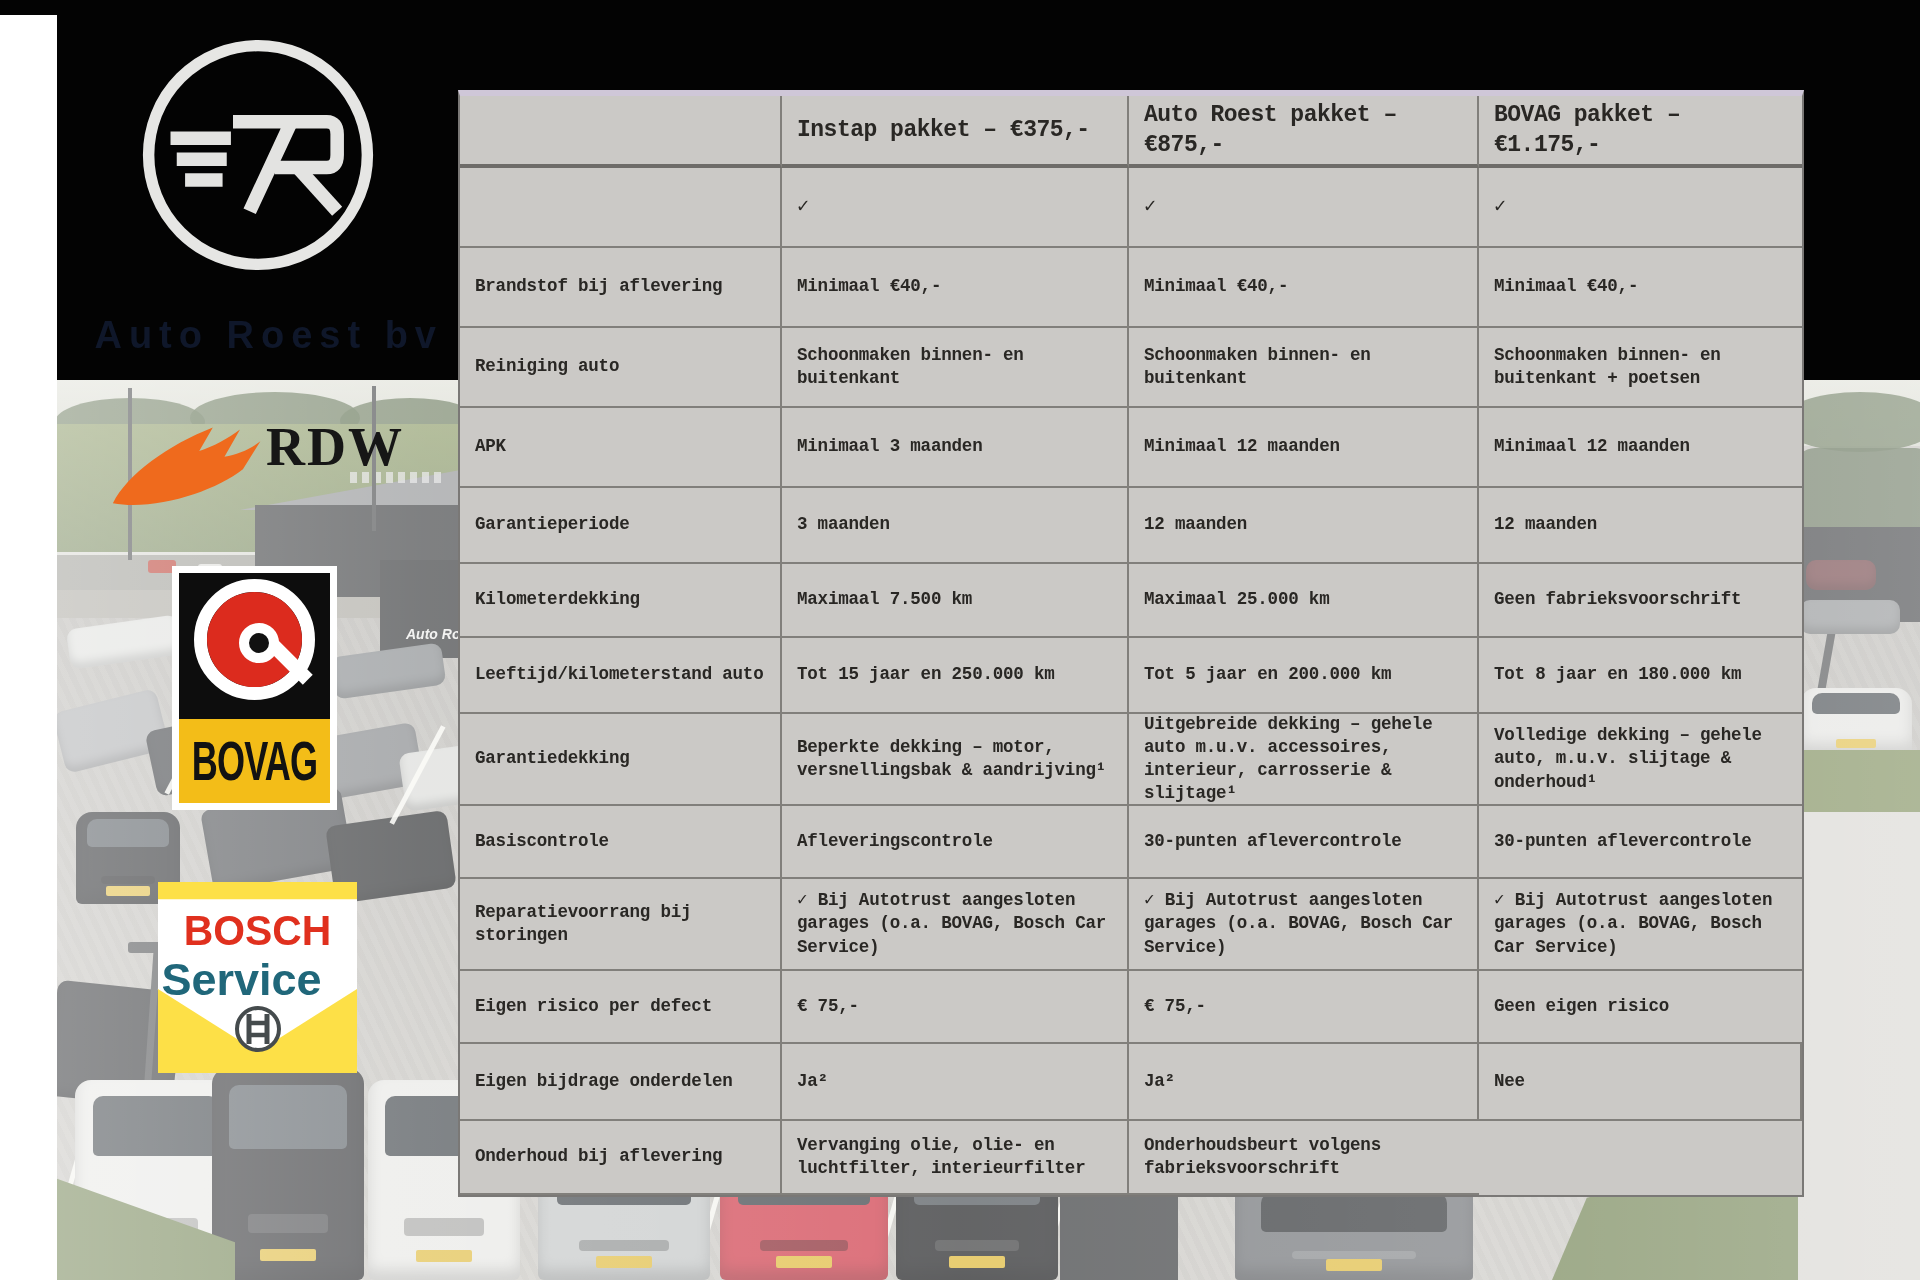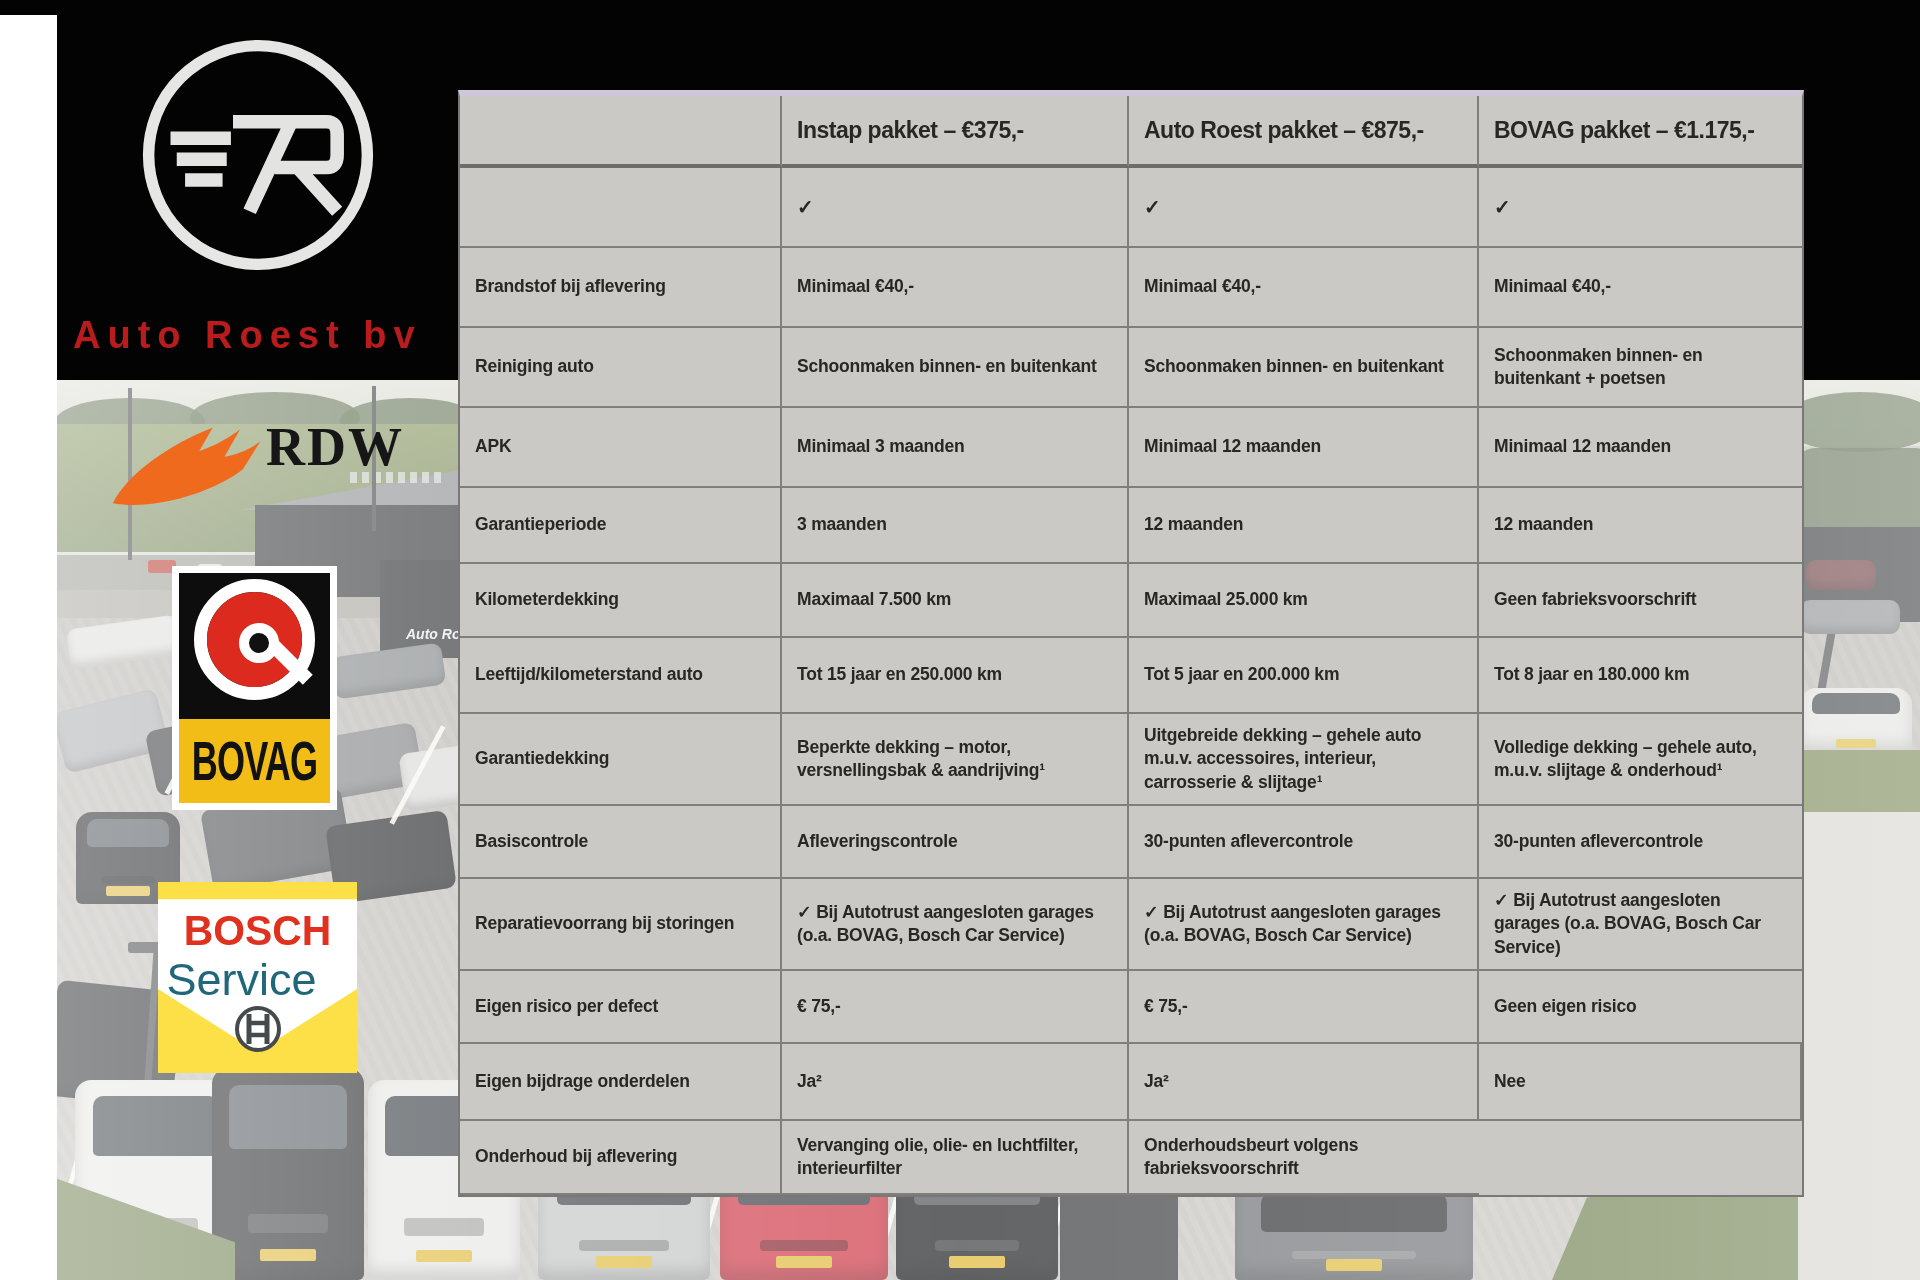--- a/index.html
+++ b/index.html
@@ -31,21 +31,21 @@
   .grass{background:#6f8150;}
   .haze{left:0;top:374px;width:1920px;height:906px;
     background:linear-gradient(90deg,rgba(255,255,255,.50) 0%,rgba(255,255,255,.36) 22%,rgba(255,255,255,.28) 50%,rgba(255,255,255,.34) 82%,rgba(255,255,255,.42) 100%);}
 
   
   .black-band{left:0;top:0;width:1920px;height:380px;background:#030303;z-index:1;}
   .white-edge{left:0;top:15px;width:57px;height:1265px;background:#ffffff;z-index:2;}
 
   
   .brand{z-index:3;}
-  .brand-name{left:73px;top:314px;width:370px;text-align:left;color:#b91c1c;
+  .brand-name{left:73px;top:314px;width:370px;text-align:right;color:#0f172a;
     font-size:38px;font-weight:700;letter-spacing:7px;z-index:3;}
 
   
   .rdw-text{left:266px;top:416px;font-family:"Liberation Serif",serif;font-weight:700;
     font-size:54px;letter-spacing:2px;color:#161616;z-index:3;}
 
   
   .bovag{left:172px;top:566px;width:151px;height:230px;background:#fff;padding:7px;z-index:3;}
   .bovag-top{position:relative;width:151px;height:146px;background:#0d0d0d;overflow:hidden;}
   .bovag-ring{position:absolute;left:15px;top:6px;width:95px;height:95px;border:13px solid #fff;border-radius:50%;}
@@ -54,25 +54,25 @@
   .bovag-donut{position:absolute;left:60px;top:50px;width:20px;height:20px;border:10px solid #fff;background:#111;border-radius:50%;}
   .bovag-band{width:151px;height:84px;background:#f3bd18;display:flex;align-items:center;justify-content:center;}
   .bovag-band span{font-size:44px;font-weight:700;color:#121212;transform:scale(.82,1.25);letter-spacing:-1px;}
 
   
   .bosch{left:158px;top:882px;width:199px;height:191px;background:#fde047;z-index:3;overflow:hidden;}
   .bosch-shield{position:absolute;inset:0;background:#fff;clip-path:polygon(0 9%,100% 9%,100% 56%,50% 89%,0 56%);}
   .bosch-line1{position:absolute;left:0;top:24px;width:199px;text-align:center;color:#e0301e;
     font-size:43px;font-weight:700;transform:scaleX(.95);}
   .bosch-line2{position:absolute;left:0;top:72px;width:167px;text-align:center;color:#20677a;
-    font-size:45px;font-weight:400;}
+    font-size:45px;font-weight:700;}
   .bosch-sym{position:absolute;left:75px;top:122px;}
 
   
-  .tblwrap{left:458px;top:90px;z-index:3;}
+  .tblwrap{left:458px;top:90px;z-index:3;font-family:Liberation Mono, monospace;}
   .tbl{display:grid;grid-template-columns:322px 347px 350px 323px;
        grid-template-rows:72px 80px 80px 80px 80px 76px 74px 76px 92px 73px 92px 73px 77px 74px;
        border:2px solid #7a7876;border-top:6px solid #cfc7d8;background:#cbc9c6;}
   .tbl>div{background:#cbc9c6;border-right:2px solid #817f7b;border-bottom:2px solid #817f7b;
        padding:8px 15px;display:flex;align-items:center;color:#292724;font-weight:700;
        font-size:17.5px;line-height:1.32;letter-spacing:-.2px;overflow:hidden;}
   .tbl>div.c4{border-right:none;}
   .tbl>div.th{font-size:23px;letter-spacing:-.5px;border-bottom:4px solid #6e6c69;}
   .tbl>div.chk{font-size:20px;}
 </style>

